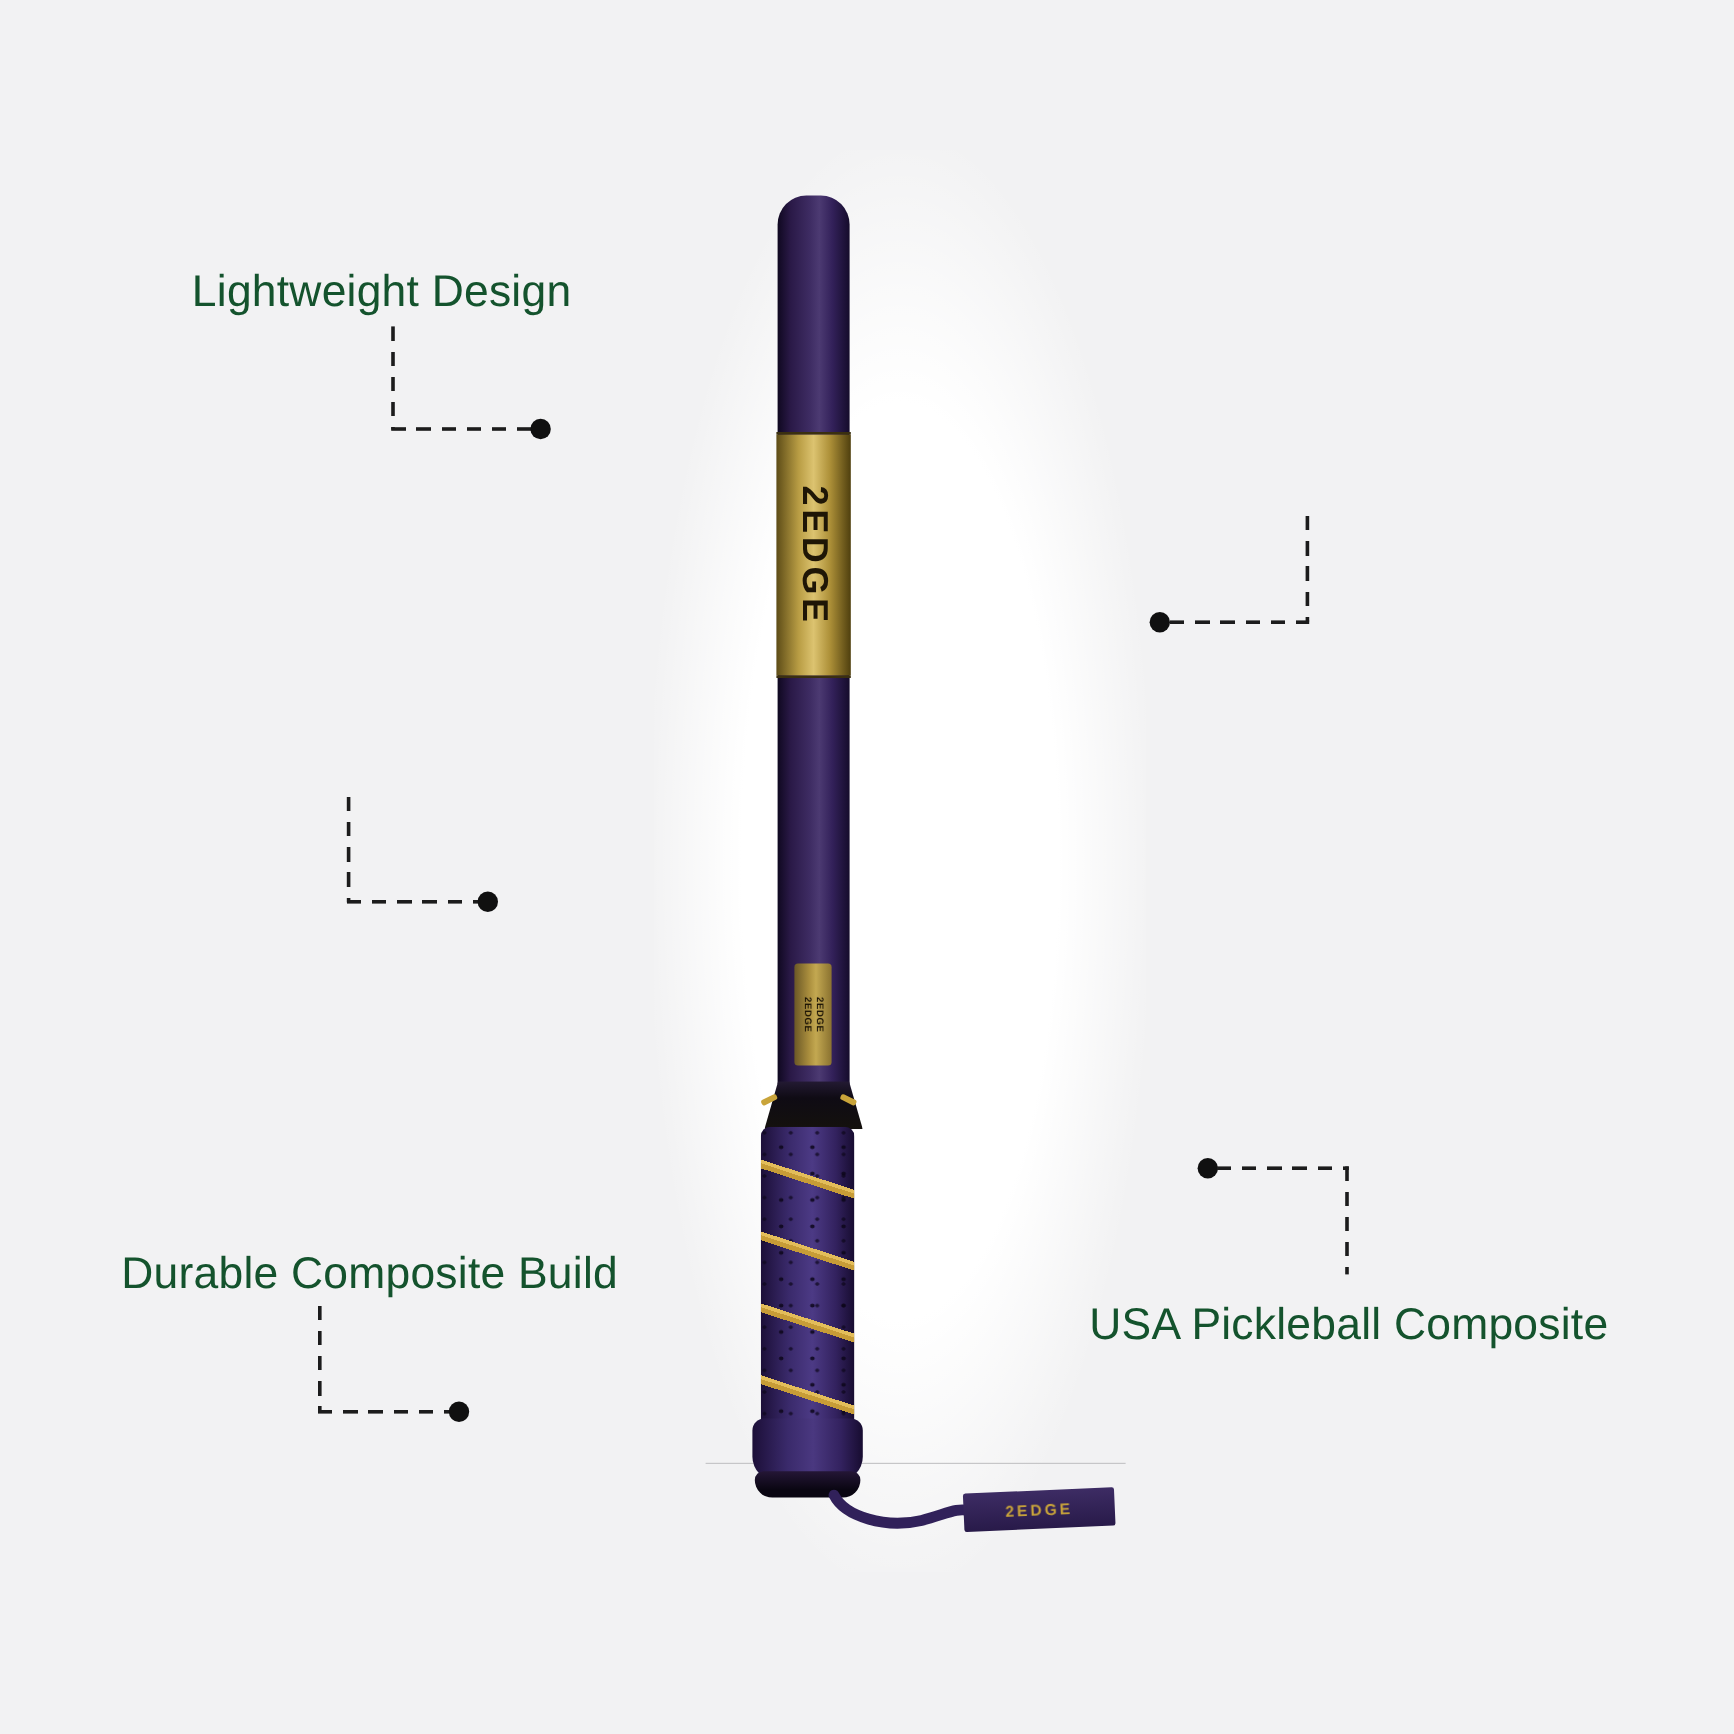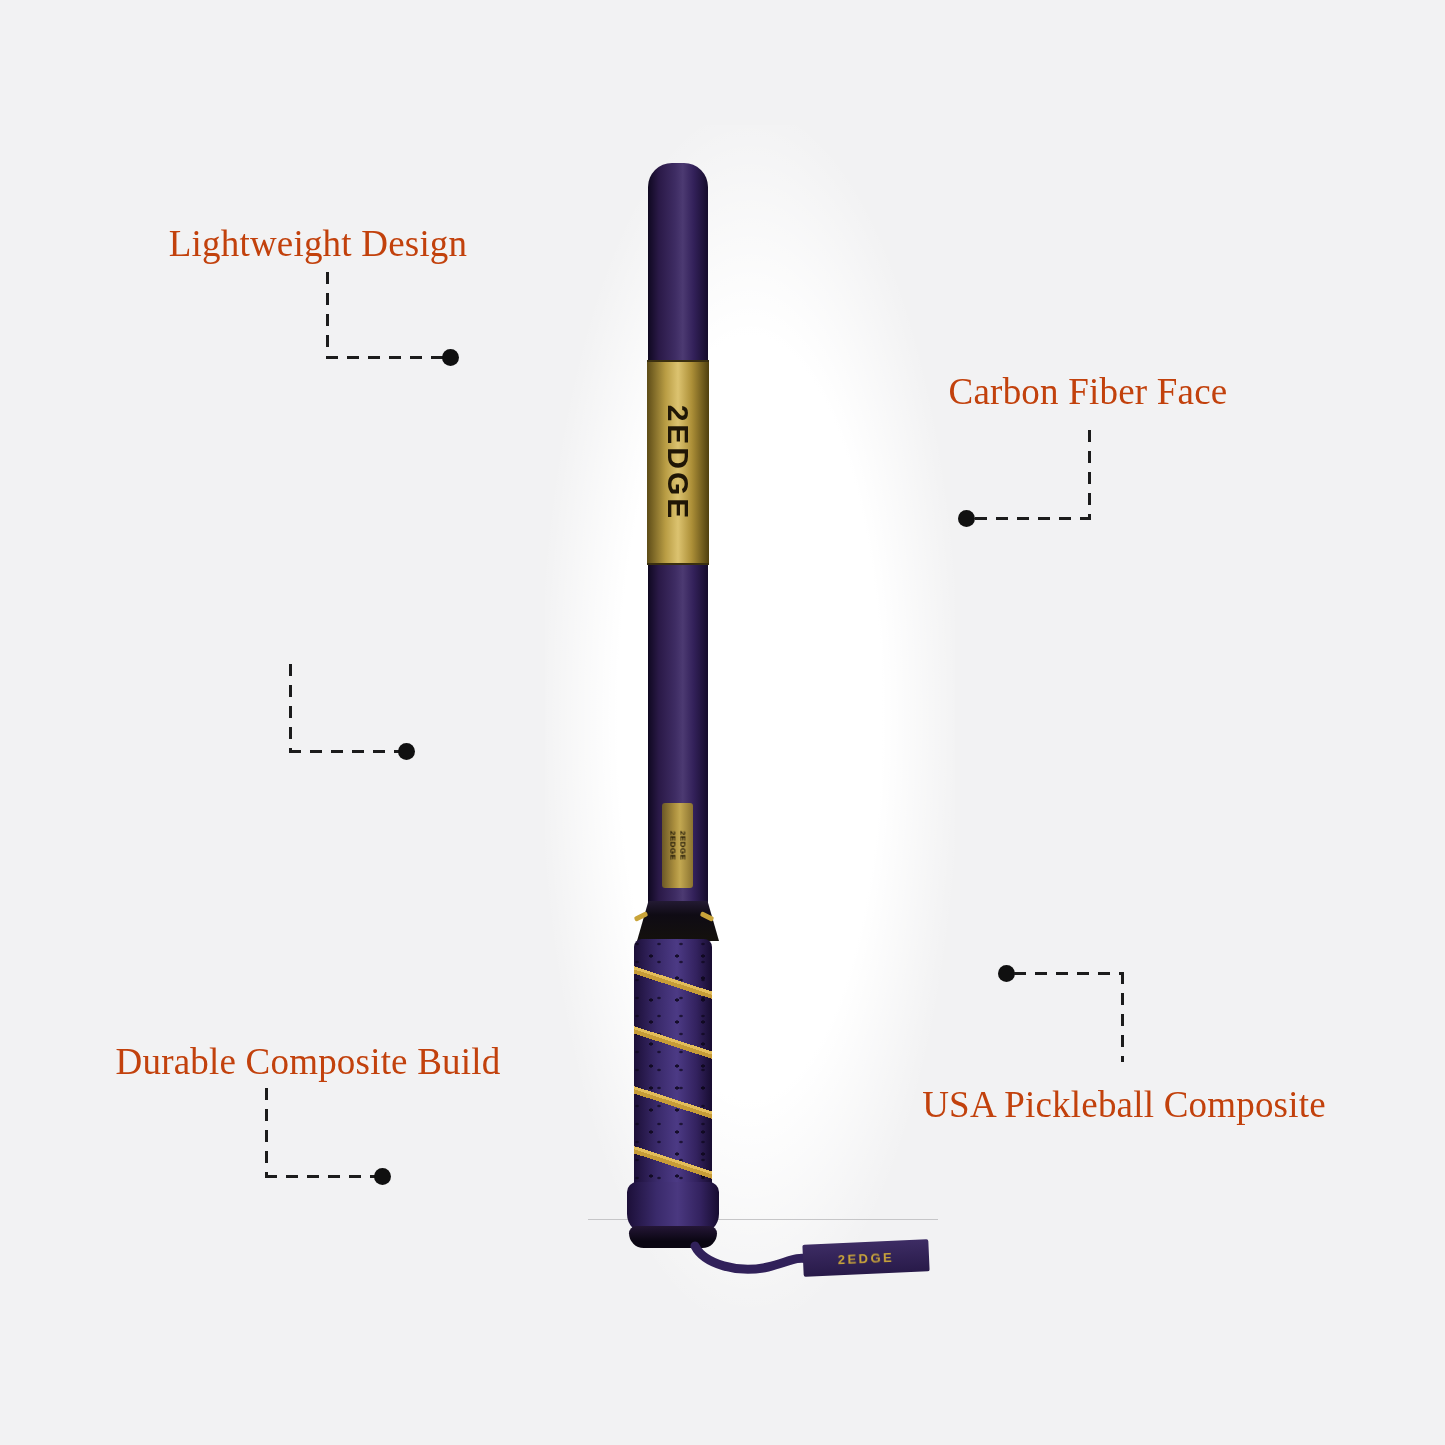--- a/index.html
+++ b/index.html
@@ -14,24 +14,23 @@
   
   .photo-bg {
     position: absolute; left: 545px; top: 125px; width: 410px; height: 1185px;
     background: radial-gradient(ellipse 52% 52% at 50% 50%, #ffffff 62%, rgba(255,255,255,0) 100%);
   }
   
   .callout-label {
     position: absolute;
     transform: translateX(-50%);
     font-size: 37px;
-    color: #c2410c;
+    color: #14532d;
     letter-spacing: 0.2px;
     white-space: nowrap;
-    font-family: Liberation Serif, serif;
   }
   
   .dash-h { position: absolute; height: 3px;
     background: repeating-linear-gradient(90deg, #1c1c1c 0 12px, rgba(0,0,0,0) 12px 21px); }
   .dash-v { position: absolute; width: 3px;
     background: repeating-linear-gradient(180deg, #1c1c1c 0 12px, rgba(0,0,0,0) 12px 21px); }
   .leader-dot { position: absolute; width: 17px; height: 17px; border-radius: 50%; background: #101010; }
 
   
   .shaft {
@@ -133,21 +132,20 @@
   </svg>
   <div class="hang-tag">
     <span class="tag-text">2EDGE</span>
   </div>
 
   <div class="callout-label" style="left:318px; top:222px;">Lightweight Design</div>
   <div class="dash-v" style="left:326px; top:272px; height:86px;"></div>
   <div class="dash-h" style="left:326px; top:356px; width:122px;"></div>
   <div class="leader-dot" style="left:442px; top:349px;"></div>
 
-  <div class="callout-label" style="left:1088px; top:370px;">Carbon Fiber Face</div>
   <div class="dash-v" style="left:1088px; top:430px; height:88px;"></div>
   <div class="dash-h" style="left:975px; top:517px; width:116px;"></div>
   <div class="leader-dot" style="left:958px; top:510px;"></div>
 
   <div class="dash-v" style="left:289px; top:664px; height:88px;"></div>
   <div class="dash-h" style="left:289px; top:750px; width:112px;"></div>
   <div class="leader-dot" style="left:398px; top:743px;"></div>
 
   <div class="callout-label" style="left:308px; top:1040px;">Durable Composite Build</div>
   <div class="dash-v" style="left:265px; top:1088px; height:89px;"></div>

